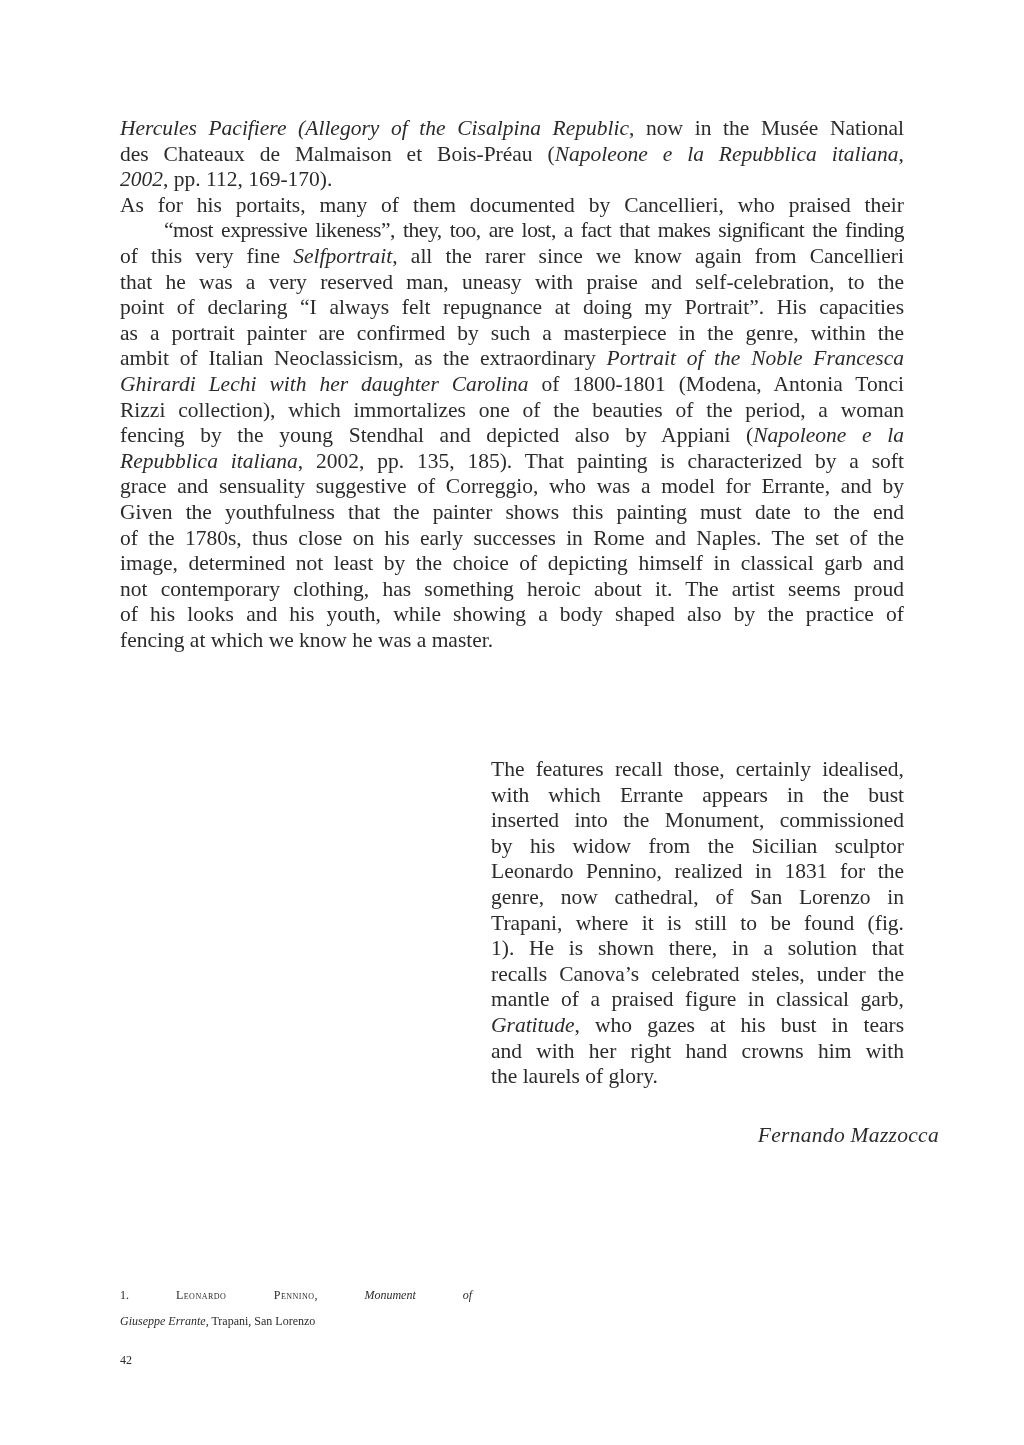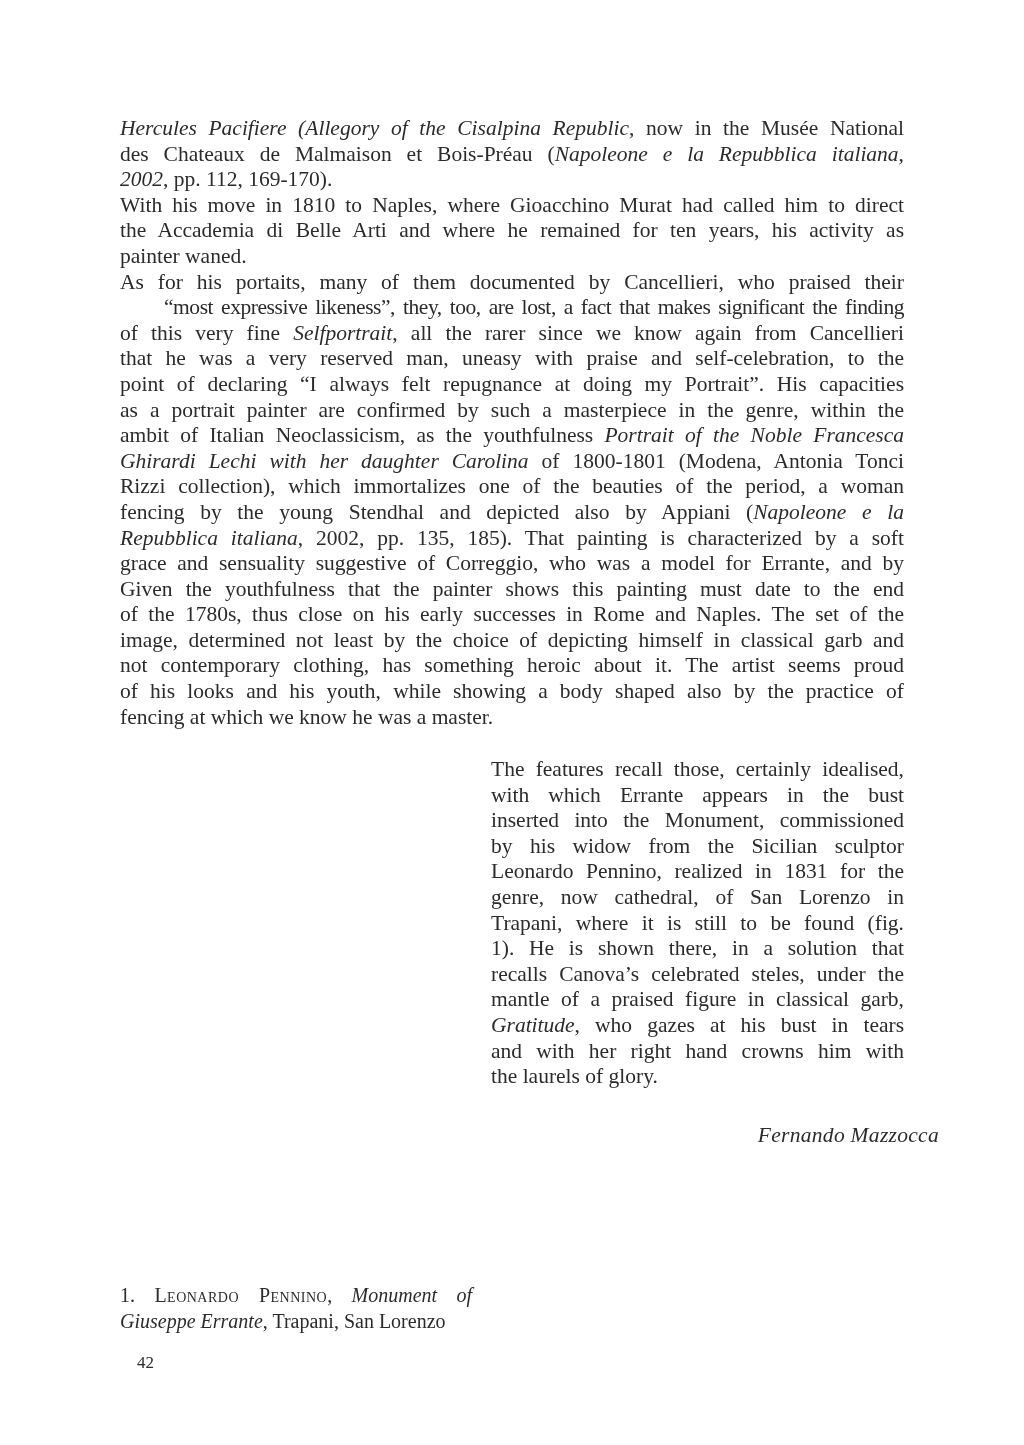--- a/index.html
+++ b/index.html
@@ -24,57 +24,52 @@
     height: 25.6px; overflow: visible;
   }
   .line.last { text-align-last: left; }
   i, .it { font-style: italic; }
   .signature {
     position: absolute; right: 120px; top: 1123px;
     font-size: 21.5px; font-style: italic; letter-spacing: 0.3px;
   }
   .caption {
     position: absolute; left: 120px; top: 1283px; width: 352px;
-    font-size: 20px; line-height: 24px;
+    font-size: 12px; line-height: 24px;
   }
   .caption .sc { font-variant: small-caps; letter-spacing: 0.5px; }
   .page-number {
-    position: absolute; left: 137px; top: 1353px; font-size: 17px;
+    position: absolute; left: 120px; top: 1353px; font-size: 12px;
   }
   .figure-area {
     position: absolute; left: 120px; top: 760px; width: 340px; height: 500px;
   }
 </style>
 </head>
 <body>
 
 <div class="page">
 
   <div class="col-full">
 
     <div>
       <span class="line"><i>Hercules Pacifiere (Allegory of the Cisalpina Republic</i><span>, now in the Musée National</span></span>
       <span class="line"><span>des Chateaux de Malmaison et Bois-Préau (</span><i>Napoleone e la Repubblica italiana</i><span>,</span></span>
       <span class="line last"><i>2002</i><span>, pp. 112, 169-170).</span></span>
     </div>
 
-    <div>
-      <span class="line">With his move in 1810 to Naples, where Gioacchino Murat had called him to direct</span>
-      <span class="line">the Accademia di Belle Arti and where he remained for ten years, his activity as</span>
-      <span class="line last">painter waned.</span>
-    </div>
 
     <div>
       <span class="line">As for his portaits, many of them documented by Cancellieri, who praised their</span>
       <span class="line" style="letter-spacing:-0.45px;margin-left:44px;">“most expressive likeness”, they, too, are lost, a fact that makes significant the finding</span>
       <span class="line"><span>of this very fine </span><i>Selfportrait</i><span>, all the rarer since we know again from Cancellieri</span></span>
       <span class="line">that he was a very reserved man, uneasy with praise and self-celebration, to the</span>
       <span class="line">point of declaring “I always felt repugnance at doing my Portrait”. His capacities</span>
       <span class="line">as a portrait painter are confirmed by such a masterpiece in the genre, within the</span>
-      <span class="line"><span>ambit of Italian Neoclassicism, as the youthfulness </span><i>Portrait of the Noble Francesca</i></span>
+      <span class="line"><span>ambit of Italian Neoclassicism, as the extraordinary </span><i>Portrait of the Noble Francesca</i></span>
       <span class="line"><i>Ghirardi Lechi with her daughter Carolina</i><span> of 1800-1801 (Modena, Antonia Tonci</span></span>
       <span class="line">Rizzi collection), which immortalizes one of the beauties of the period, a woman</span>
       <span class="line"><span>fencing by the young Stendhal and depicted also by Appiani (</span><i>Napoleone e la</i></span>
       <span class="line"><i>Repubblica italiana</i><span>, 2002, pp. 135, 185). That painting is characterized by a soft</span></span>
       <span class="line">grace and sensuality suggestive of Correggio, who was a model for Errante, and by</span>
     </div>
 
     <div>
       <span class="line">Given the youthfulness that the painter shows this painting must date to the end</span>
       <span class="line">of the 1780s, thus close on his early successes in Rome and Naples. The set of the</span>

